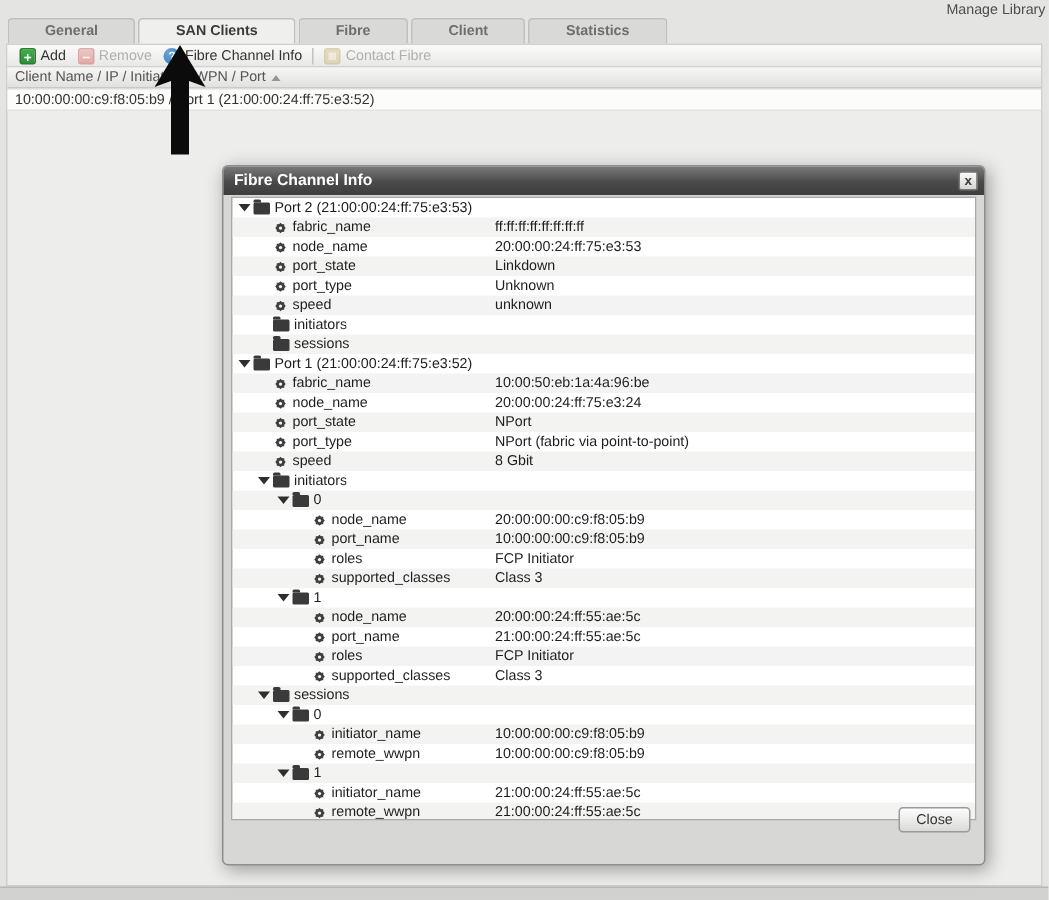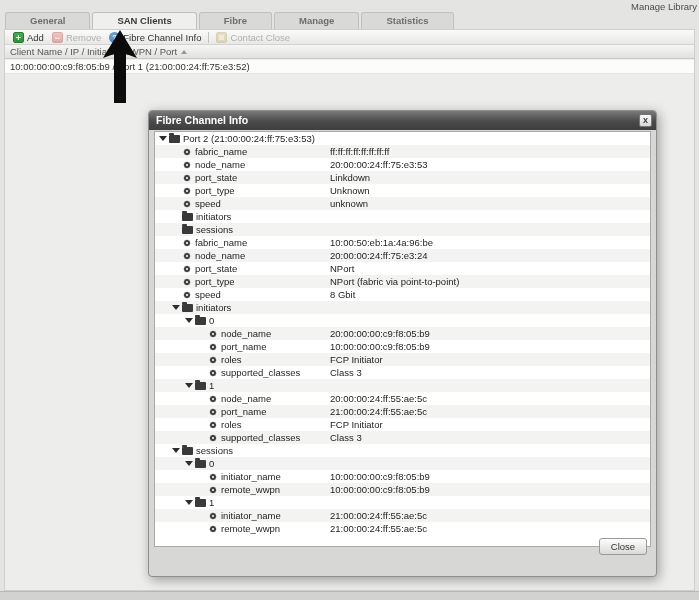--- a/index.html
+++ b/index.html
@@ -85,21 +85,21 @@
 <body>
 
 <div id="screen">
 
   <div class="top-label">Manage Library</div>
 
   <div class="tab-bar">
       <div class="tab"><span>General</span></div>
       <div class="tab active"><span>SAN Clients</span></div>
       <div class="tab"><span>Fibre</span></div>
-      <div class="tab"><span>Manage</span></div>
+      <div class="tab"><span>Client</span></div>
       <div class="tab"><span>Statistics</span></div>
     </div>
 
   <div class="panel">
 
     <div class="toolbar">
       <div class="tbtn">
         <span class="ico-sq ico-add">+</span>
         <span>Add</span>
       </div>
@@ -107,21 +107,21 @@
         <span class="ico-sq ico-rem">−</span>
         <span>Remove</span>
       </div>
       <div class="tbtn">
         <span class="ico-info">?</span>
         <span>Fibre Channel Info</span>
       </div>
       <div class="tsep"></div>
       <div class="tbtn disabled">
         <span class="ico-contact"></span>
-        <span>Contact Close</span>
+        <span>Contact Fibre</span>
       </div>
     </div>
 
     <div class="list-header">
       <span>Client Name / IP / Initiator WWPN / Port</span>
       <span class="sort-asc"></span>
     </div>
 
     <div class="client-row">10:00:00:00:c9:f8:05:b9 / Port 1 (21:00:00:24:ff:75:e3:52)</div>
   </div>
@@ -220,20 +220,28 @@
           <span class="folder"></span>
           <span class="tlabel">initiators</span>
         </div>
         <div class="trow">
           <span class="ind" style="width: 17px;"></span>
           <span class="arrow-slot"></span>
           <span class="folder"></span>
           <span class="tlabel">sessions</span>
         </div>
         <div class="trow">
+          <span class="ind" style="width: 4px;"></span>
+          <span class="arrow-slot">
+            <span class="tri"></span>
+          </span>
+          <span class="folder"></span>
+          <span class="tlabel">Port 1 (21:00:00:24:ff:75:e3:52)</span>
+        </div>
+        <div class="trow">
           <span class="ind" style="width: 17px;"></span>
           <span class="arrow-slot"></span>
           <span class="gear">
             <svg viewBox="0 0 12 12" width="10" height="10">
               <rect x="3" y="3" width="6" height="6" fill="#3f3f3f"></rect>
               <rect x="3" y="3" width="6" height="6" fill="#3f3f3f" transform="rotate(45 6 6)"></rect>
               <circle cx="6" cy="6" r="3.1" fill="#3f3f3f"></circle>
               <circle cx="6" cy="6" r="1.3" fill="#f8f8f8"></circle>
             </svg>
           </span>

